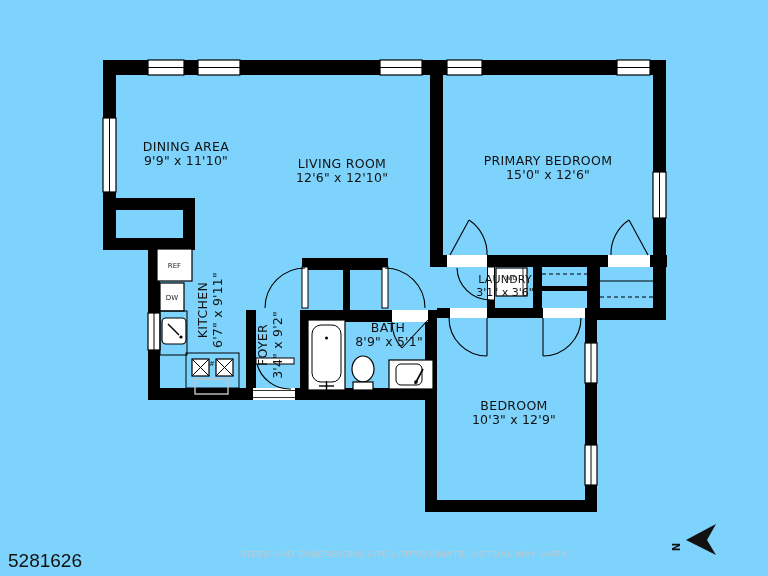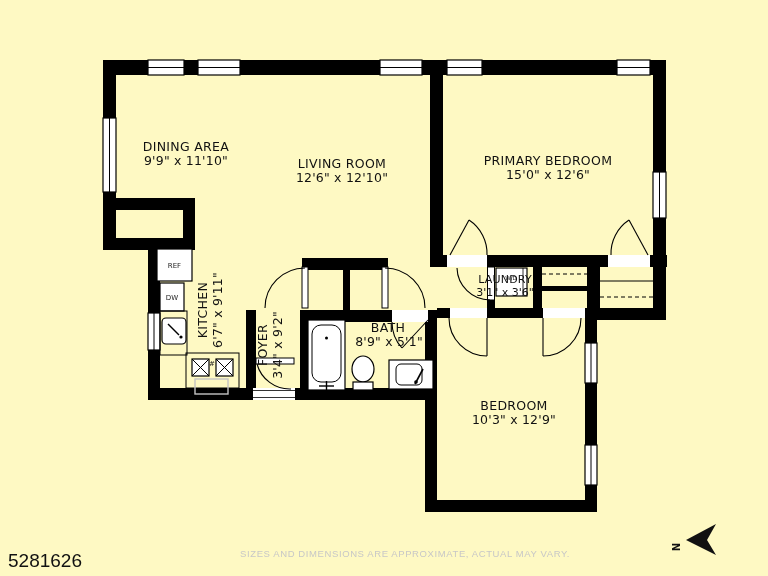--- a/index.html
+++ b/index.html
@@ -1,16 +1,16 @@
 <!DOCTYPE html>
 <html><head>
 <meta charset="utf-8">
 <style>
   html,body{margin:0;padding:0;background:#ffffff;}
-  .stage{position:relative;width:768px;height:576px;background:#fef9c3;overflow:hidden;
+  .stage{position:relative;width:768px;height:576px;background:#7dd3fc;overflow:hidden;
          font-family:"DejaVu Sans", sans-serif;}
   svg text{fill:#111;}
   .room-name{font-size:12.5px;letter-spacing:.3px;}
   .room-dims{font-size:12.5px;letter-spacing:.2px;}
   .small-name{font-size:11px;letter-spacing:.2px;}
   .small-dims{font-size:11px;}
   .appl{font-size:7px;fill:#222;}
   .appl-xs{font-size:5.5px;fill:#222;}
   .wall{fill:#000;}
   .win{fill:#fff;stroke:#000;stroke-width:1.2;}

